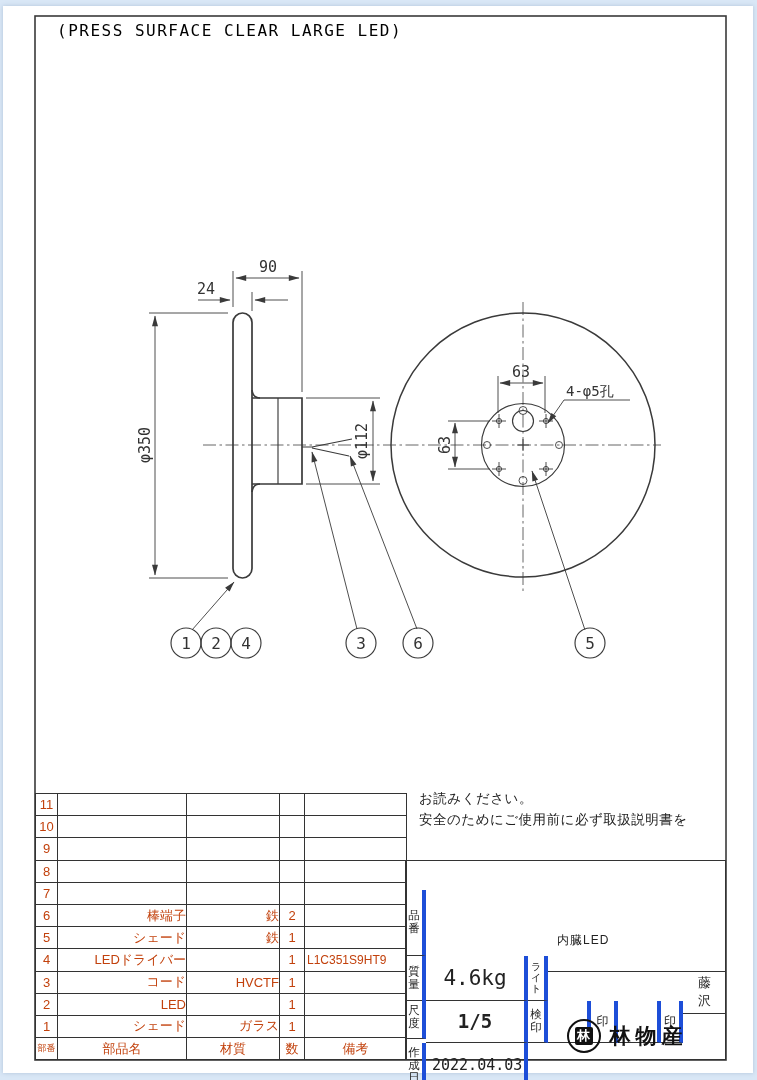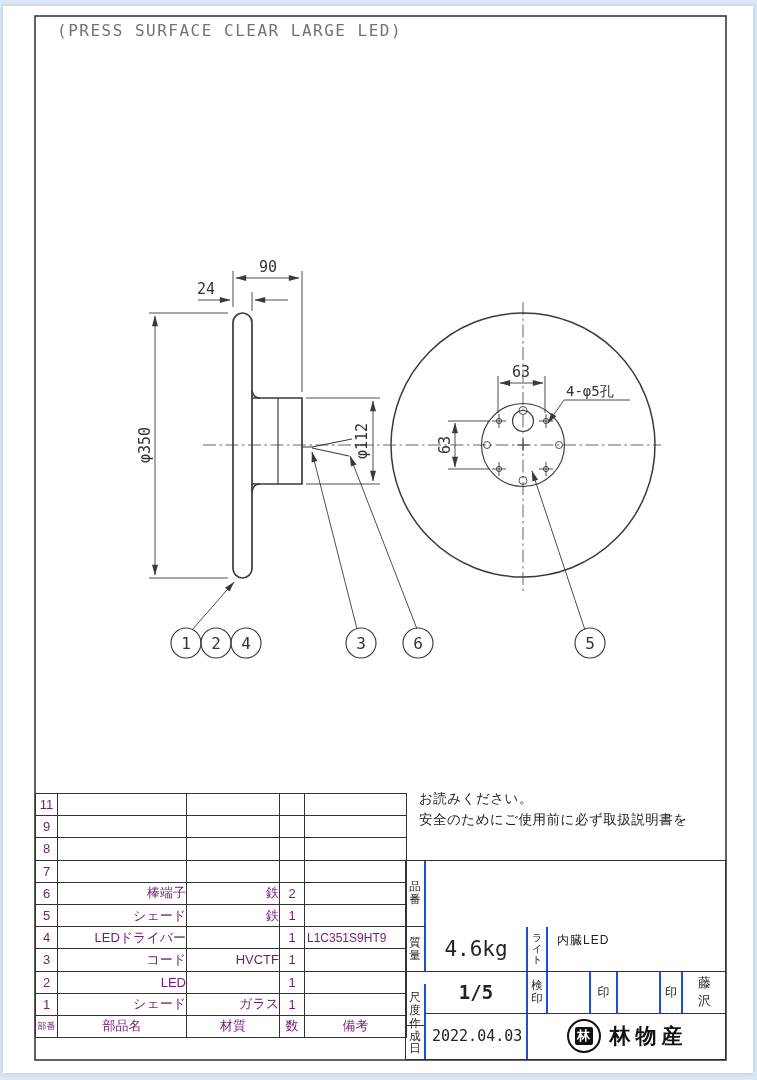--- a/index.html
+++ b/index.html
@@ -9,35 +9,35 @@
   .cad{position:absolute;left:0;top:0;width:757px;height:1080px;}
   .cad .ln{stroke:#3a3a3a;fill:none;}
   .cad .cl{stroke:#555;stroke-width:.9;fill:none;stroke-dasharray:13 3.5 2.5 3.5;}
   .cad .thin{stroke-width:.9;}
   .cad .med{stroke-width:1.15;}
   .cad .thick{stroke-width:1.7;}
   .cad text{fill:#333;}
   .dim{font:15px "DejaVu Sans Mono","DejaVu Sans",monospace;}
   .note{font:14px "DejaVu Sans Mono","DejaVu Sans",sans-serif;}
   .bal{font:16px "DejaVu Sans Mono",monospace;text-anchor:middle;}
-  .sheet-title{position:absolute;left:57px;top:21px;font:16px "DejaVu Sans Mono",monospace;letter-spacing:1.5px;color:#737373;white-space:nowrap;}
+  .sheet-title{position:absolute;left:57px;top:21px;font:16px "DejaVu Sans Mono",monospace;letter-spacing:1.5px;color:#000000;white-space:nowrap;}
   .safety{position:absolute;left:419px;top:788px;font-size:13.5px;line-height:21px;letter-spacing:.5px;color:#222;}
   
-  table.parts{position:absolute;left:35px;top:793px;width:371px;border-collapse:collapse;table-layout:fixed;font-size:13px;color:#701a75;}
+  table.parts{position:absolute;left:35px;top:793px;width:371px;border-collapse:collapse;table-layout:fixed;font-size:13px;color:#c2410c;}
   table.parts td,table.parts th{border:1px solid #333;height:21.2px;padding:0;overflow:hidden;white-space:nowrap;font-weight:normal;}
   table.parts .c-no{text-align:center;}
   table.parts .c-name,table.parts .c-mat{padding-left:6px;text-align:right;}
   table.parts .c-qty{text-align:center;}
   table.parts .c-rem{padding-left:2px;font-size:12px;}
   table.parts th{text-align:center;}
   table.parts th.c-no{font-size:9px;}
   
   .tblock{position:absolute;left:405px;top:859.5px;width:321px;height:200.5px;border:1.5px solid #333;box-sizing:border-box;color:#222;}
   .tb{position:absolute;box-sizing:border-box;}
-  .bR{border-right:2px solid #1d4ed8;} .bB{border-bottom:1px solid #333;}
+  .bR{border-right:4px solid #1d4ed8;margin-top:29px;} .bB{border-bottom:1px solid #333;}
   .vl{display:flex;align-items:center;justify-content:center;font-size:11.5px;line-height:1.12;}
   .vl>span{display:inline-block;width:13px;word-break:break-all;text-align:center;}
   .mono{font-family:"DejaVu Sans Mono",monospace;}
   .partno{font-size:13px;padding:4px 0 0 7px;}
   .bigval{display:flex;align-items:center;justify-content:center;font-size:21px;}
   .midval{display:flex;align-items:center;justify-content:center;font-size:19px;}
   .dateval{display:flex;align-items:center;font-size:15px;padding-left:6px;}
   .lightval{font-size:12px;padding:5px 0 0 9px;letter-spacing:1px;}
   .stamp{display:flex;align-items:center;justify-content:center;font-size:12px;}
   .nameval{display:flex;align-items:center;justify-content:center;font-size:13px;}
@@ -152,20 +152,27 @@
       </colgroup>
     <tbody>
         <tr>
           <td class="c-no">11</td>
           <td class="c-name"></td>
           <td class="c-mat"></td>
           <td class="c-qty"></td>
           <td class="c-rem"></td>
         </tr>
     <tr>
+          <td class="c-no">10</td>
+          <td class="c-name"></td>
+          <td class="c-mat"></td>
+          <td class="c-qty"></td>
+          <td class="c-rem"></td>
+        </tr>
+    <tr>
           <td class="c-no">9</td>
           <td class="c-name"></td>
           <td class="c-mat"></td>
           <td class="c-qty"></td>
           <td class="c-rem"></td>
         </tr>
     <tr>
           <td class="c-no">8</td>
           <td class="c-name"></td>
           <td class="c-mat"></td>
@@ -238,21 +245,21 @@
 
     <div class="tb vl bR bB" style="left:0;top:66.5px;width:20px;height:44.5px;">
         <span>質量</span>
       </div>
     <div class="tb bR bB bigval mono" style="left:20px;top:66.5px;width:102px;height:44.5px;">4.6kg</div>
     <div class="tb vl bR bB" style="left:122px;top:66.5px;width:20px;height:44.5px;font-size:10px;">
         <span>ライト</span>
       </div>
     <div class="tb bB lightval" style="left:142px;top:66.5px;width:178px;height:44.5px;">内臓LED</div>
 
-    <div class="tb vl bR bB" style="left:0;top:123px;width:20px;height:42px;">
+    <div class="tb vl bR bB" style="left:0;top:107px;width:20px;height:42px;">
         <span>尺度</span>
       </div>
     <div class="tb bR bB midval mono" style="left:20px;top:111px;width:102px;height:42px;font-weight:bold;">1/5</div>
     <div class="tb vl bR bB" style="left:122px;top:111px;width:20px;height:42px;">
         <span>検印</span>
       </div>
     <div class="tb bR bB" style="left:142px;top:111px;width:43px;height:42px;"></div>
     <div class="tb bR bB stamp" style="left:185px;top:111px;width:27px;height:42px;">印</div>
     <div class="tb bR bB" style="left:212px;top:111px;width:43px;height:42px;"></div>
     <div class="tb bR bB stamp" style="left:255px;top:111px;width:22px;height:42px;">印</div>

